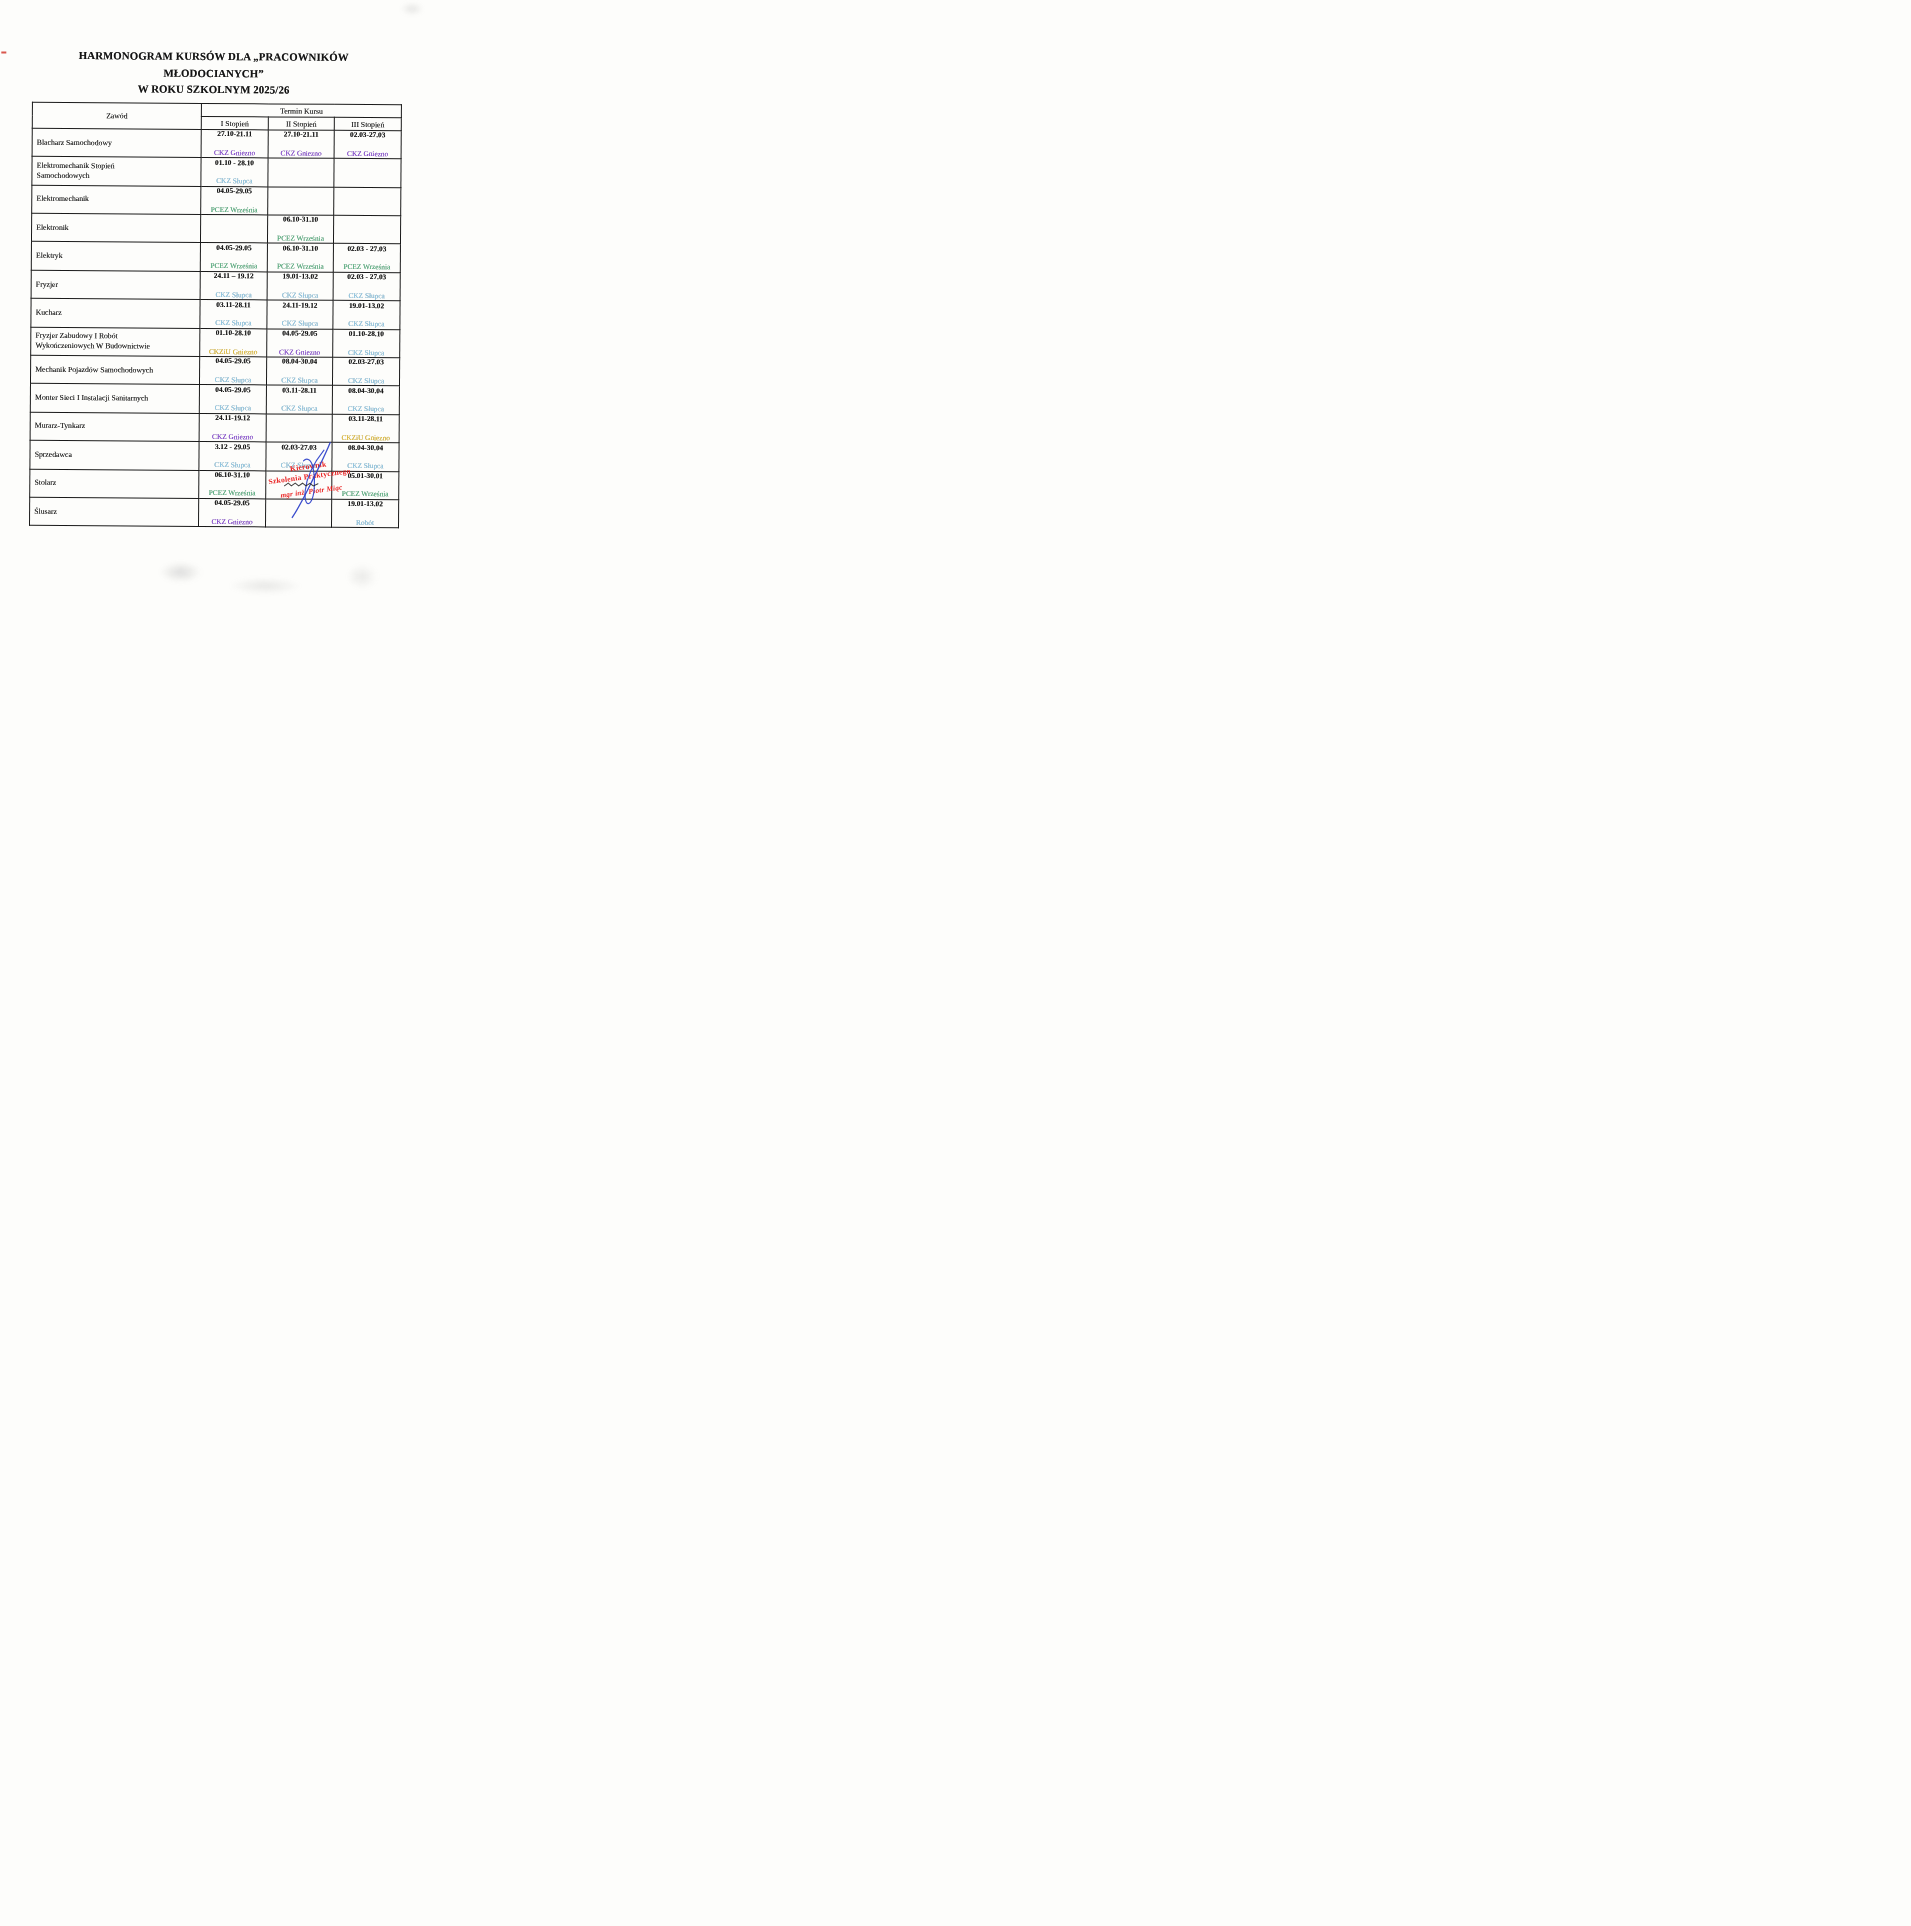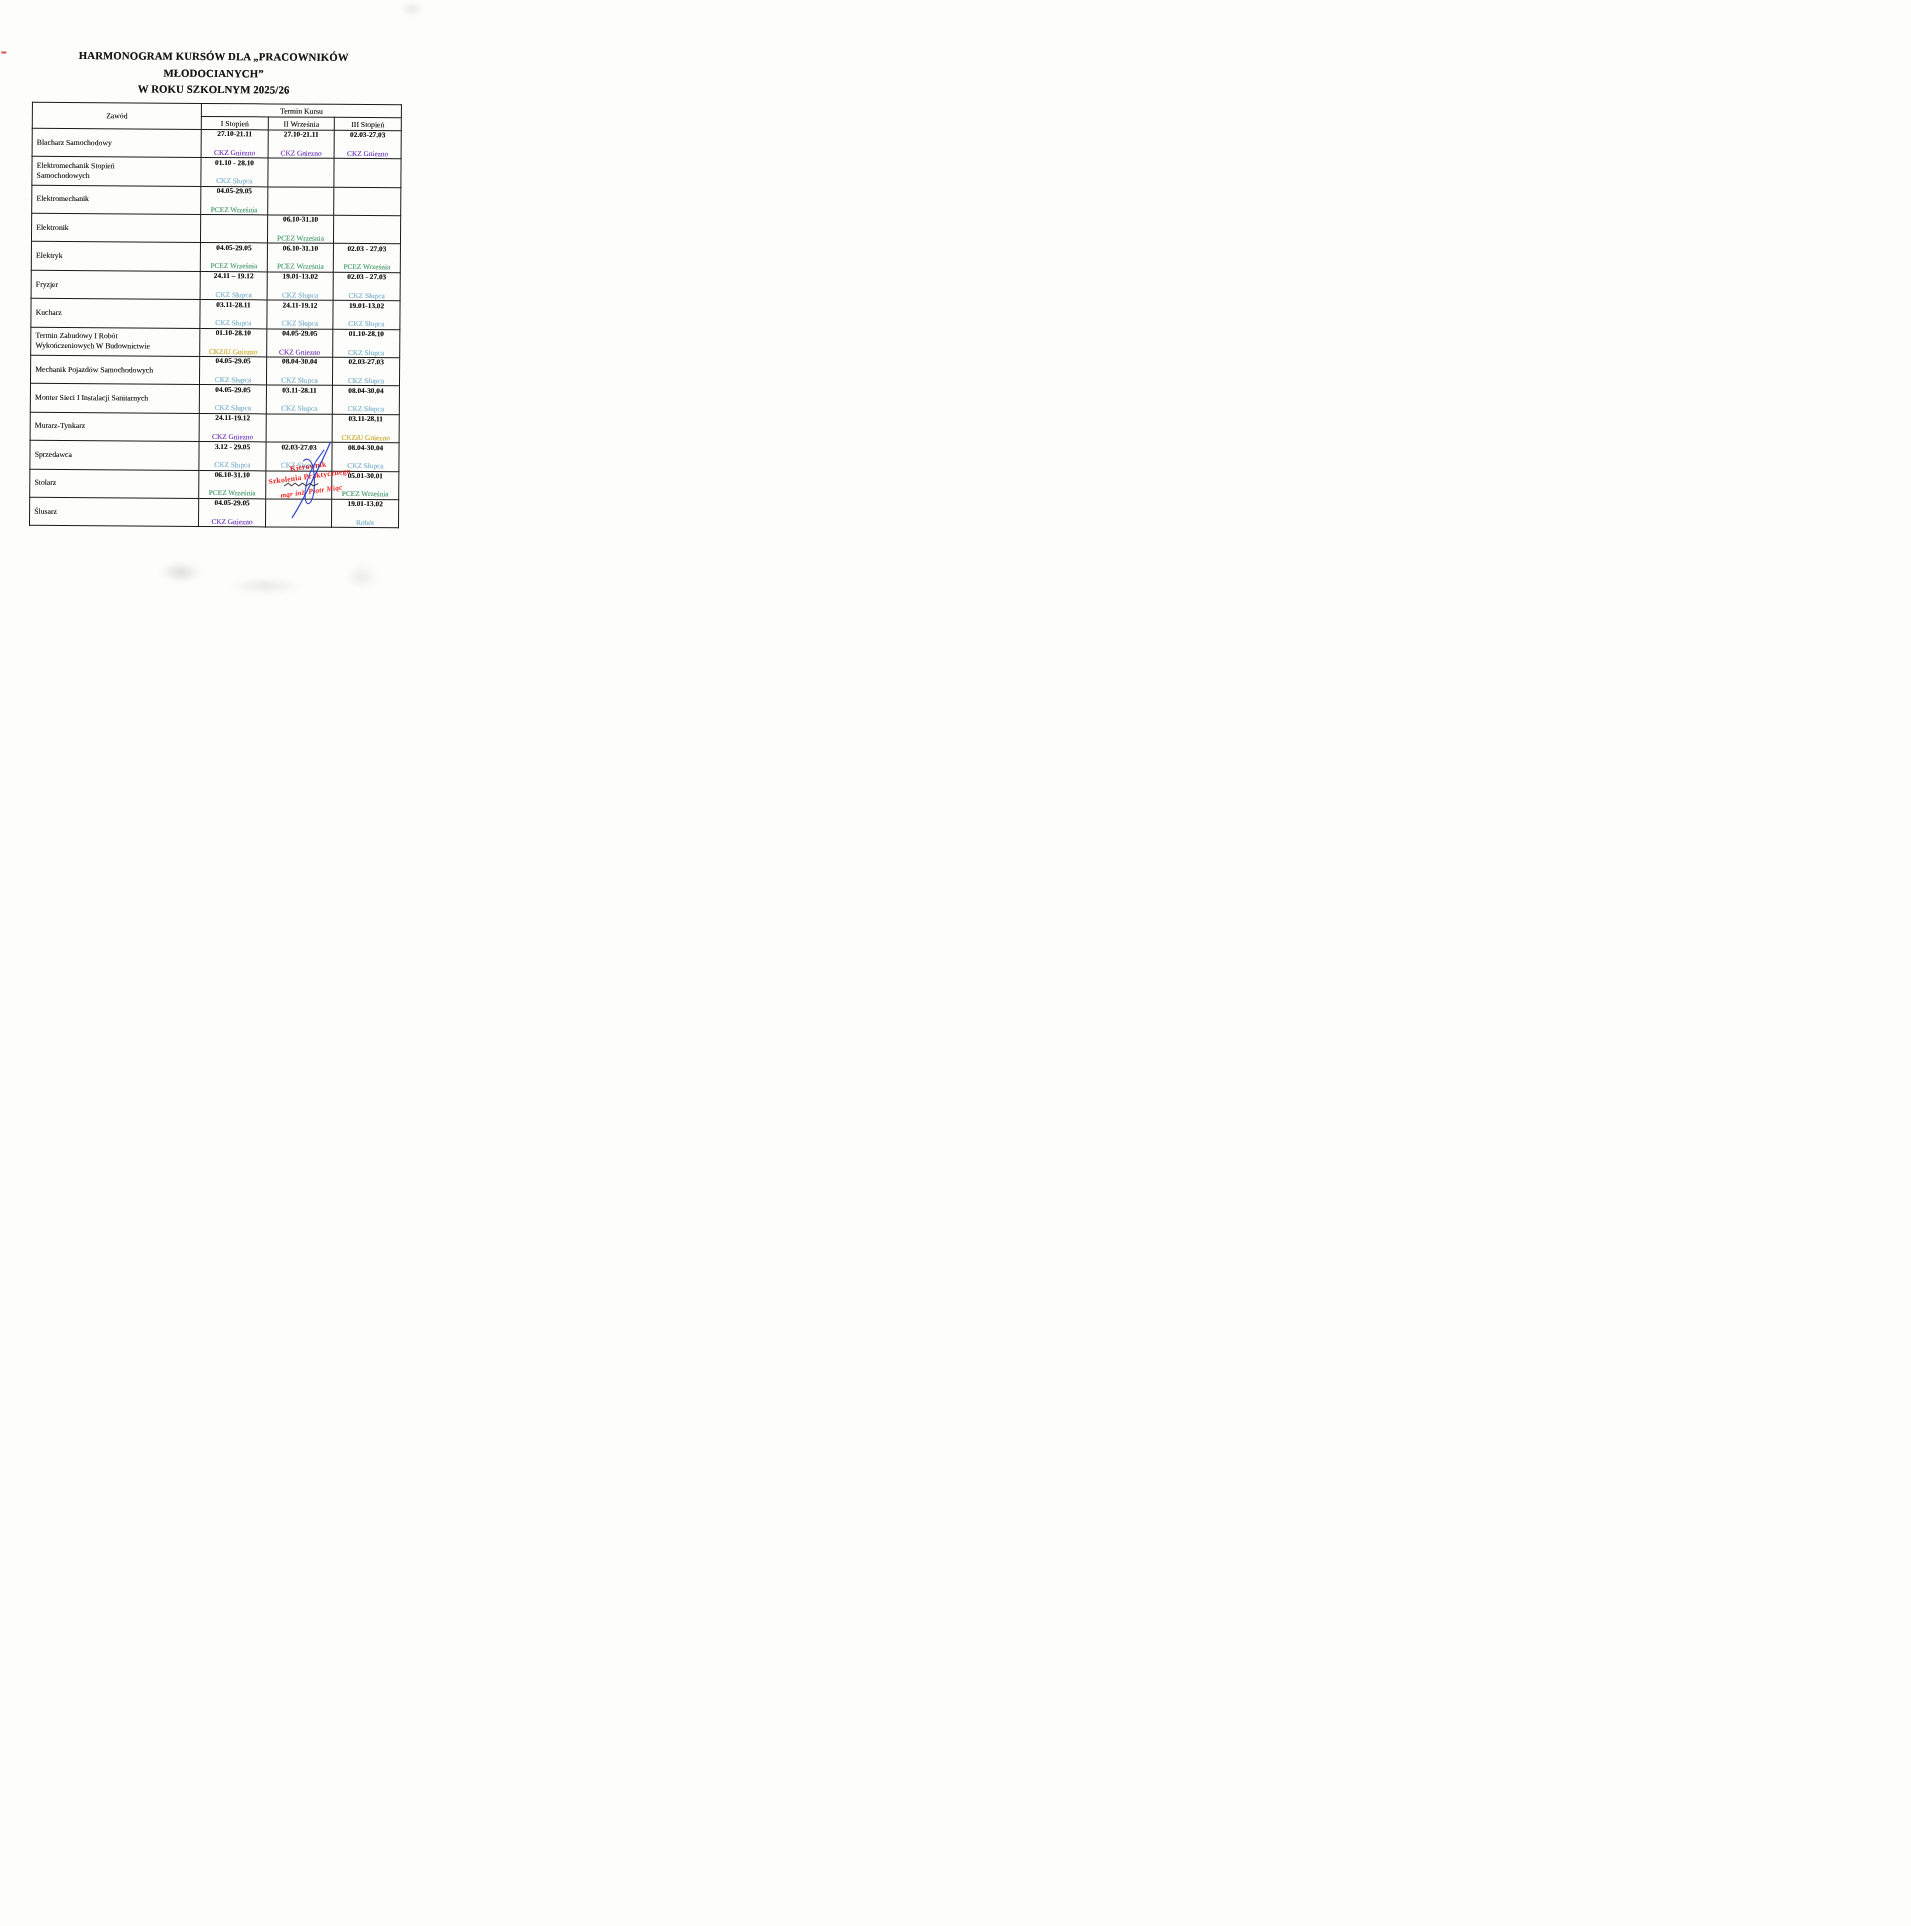--- a/index.html
+++ b/index.html
@@ -103,21 +103,21 @@
       <col style="width:66px">
       <col style="width:67px">
     </colgroup>
     <thead>
       <tr class="term-row">
         <th rowspan="2" class="prof-h">Zawód</th>
         <th colspan="3">Termin Kursu</th>
       </tr>
       <tr class="level-row">
         <th>I Stopień</th>
-        <th>II Września</th>
+        <th>II Stopień</th>
         <th>III Stopień</th>
       </tr>
     </thead>
     <tbody>
         <tr>
           <td class="prof">Blacharz Samochodowy</td>
           <td class="lvl">
             <div class="date">27.10-21.11</div>
             <div class="venue" style="color: rgb(124, 43, 226);">CKZ Gniezno</div>
           </td>
@@ -197,21 +197,21 @@
           <td class="lvl">
             <div class="date">24.11-19.12</div>
             <div class="venue" style="color: rgb(133, 205, 242);">CKZ Słupca</div>
           </td>
           <td class="lvl">
             <div class="date">19.01-13.02</div>
             <div class="venue" style="color: rgb(133, 205, 242);">CKZ Słupca</div>
           </td>
         </tr>
         <tr>
-          <td class="prof">Termin Zabudowy I Robót
+          <td class="prof">Fryzjer Zabudowy I Robót
 Wykończeniowych W Budownictwie</td>
           <td class="lvl">
             <div class="date">01.10-28.10</div>
             <div class="venue" style="color: rgb(241, 193, 24);">CKZiU Gniezno</div>
           </td>
           <td class="lvl">
             <div class="date">04.05-29.05</div>
             <div class="venue" style="color: rgb(124, 43, 226);">CKZ Gniezno</div>
           </td>
           <td class="lvl">

